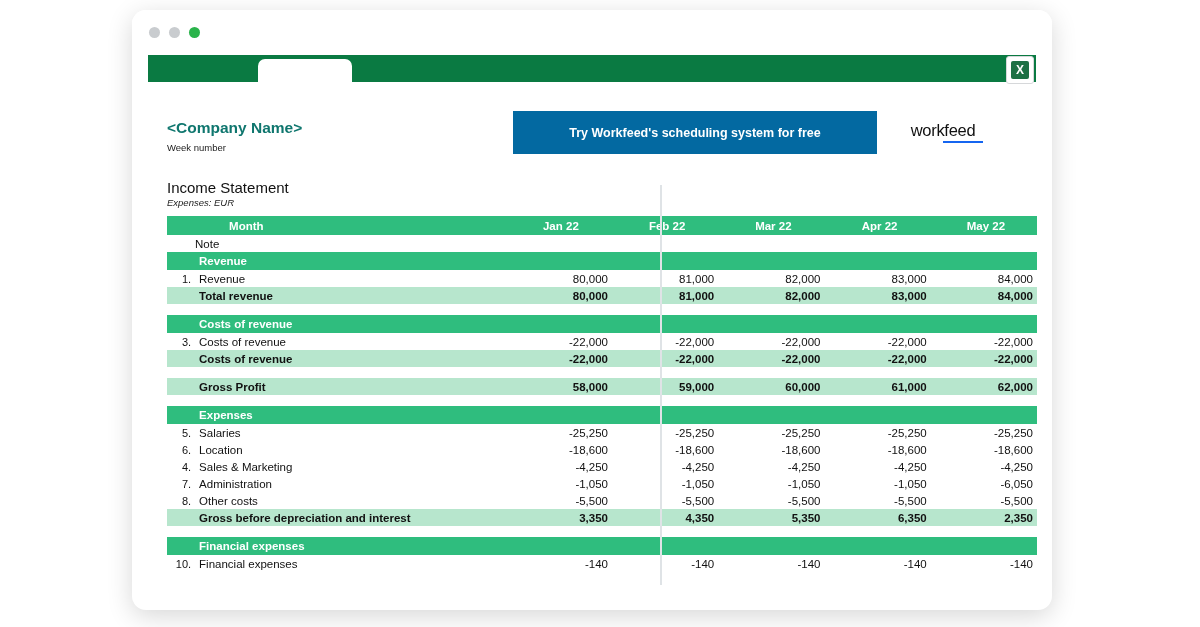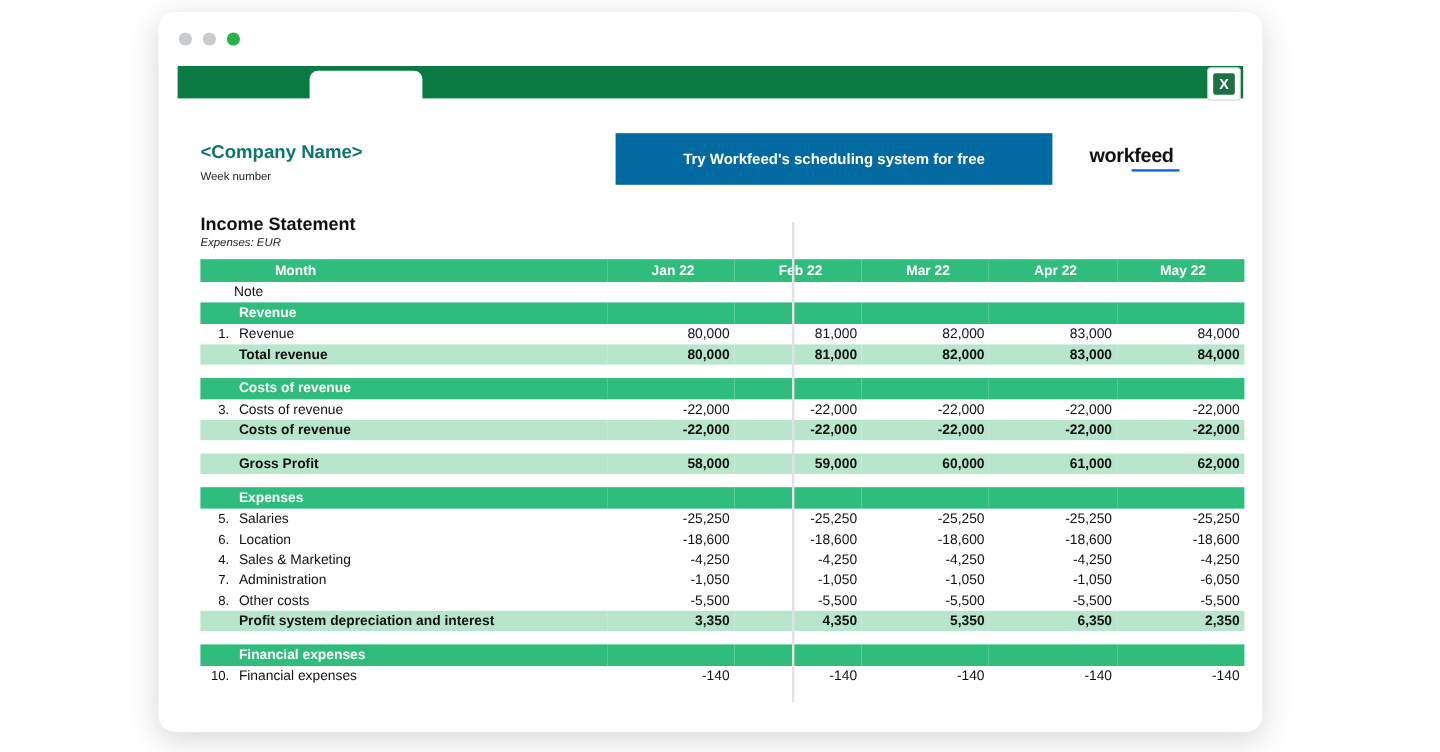--- a/index.html
+++ b/index.html
@@ -133,38 +133,38 @@
     font-weight: bold;
     cursor: pointer;
   }
   .brand-logo {
     position: absolute;
     left: 740px;
     top: 14px;
     width: 110px;
     text-align: center;
     font-size: 16.5px;
-    font-weight: bold;
+    font-weight: normal;
     color: #111111;
     letter-spacing: -0.3px;
   }
   .brand-logo .underline {
     display: block;
     margin: 1px auto 0 auto;
     width: 40px;
     height: 2px;
     background: #1565f0;
     margin-left: 55px;
   }
 
   
   .stmt-title {
     margin-left: 19px;
     font-size: 15px;
-    font-weight: bold;
+    font-weight: normal;
     color: #111111;
   }
   .stmt-currency {
     margin-left: 19px;
     font-size: 9.5px;
     font-style: italic;
     color: #222222;
     margin-top: 1px;
   }
 
@@ -436,21 +436,21 @@
                 <td class="num">8.</td>
                 <td class="lbl">Other costs</td>
                 <td class="val">-5,500</td>
                 <td class="val">-5,500</td>
                 <td class="val">-5,500</td>
                 <td class="val">-5,500</td>
                 <td class="val">-5,500</td>
               </tr>
               <tr class="subtotal">
                 <td class="num"></td>
-                <td class="lbl">Profit system depreciation and interest</td>
+                <td class="lbl">Gross before depreciation and interest</td>
                 <td class="val">3,350</td>
                 <td class="val">4,350</td>
                 <td class="val">5,350</td>
                 <td class="val">6,350</td>
                 <td class="val">2,350</td>
               </tr>
               <tr class="spacer">
                 <td class="num"></td>
                 <td class="lbl"></td>
                 <td class="val"></td>

